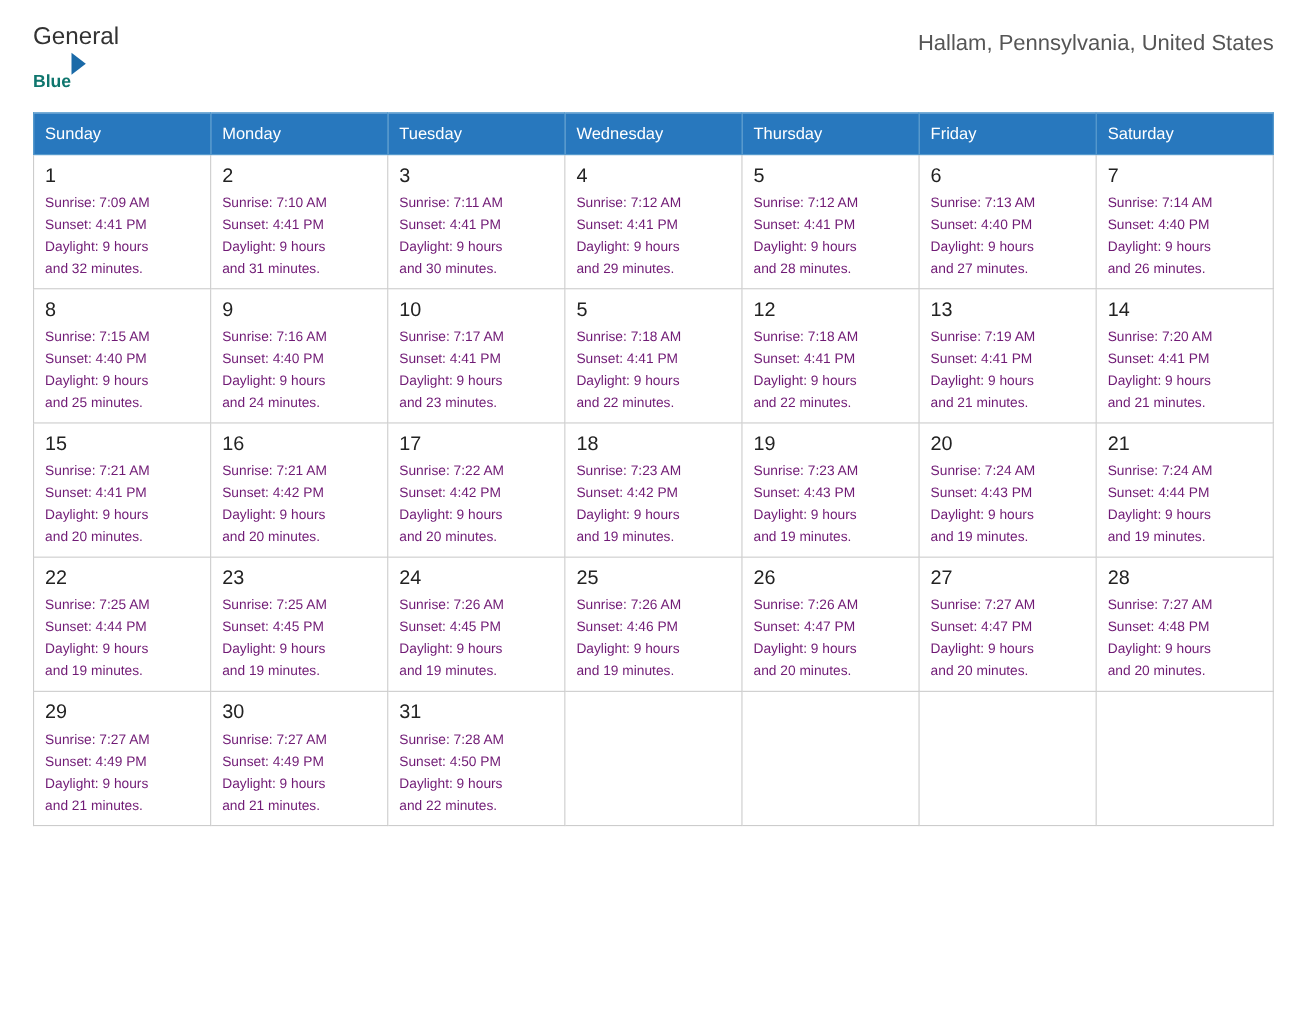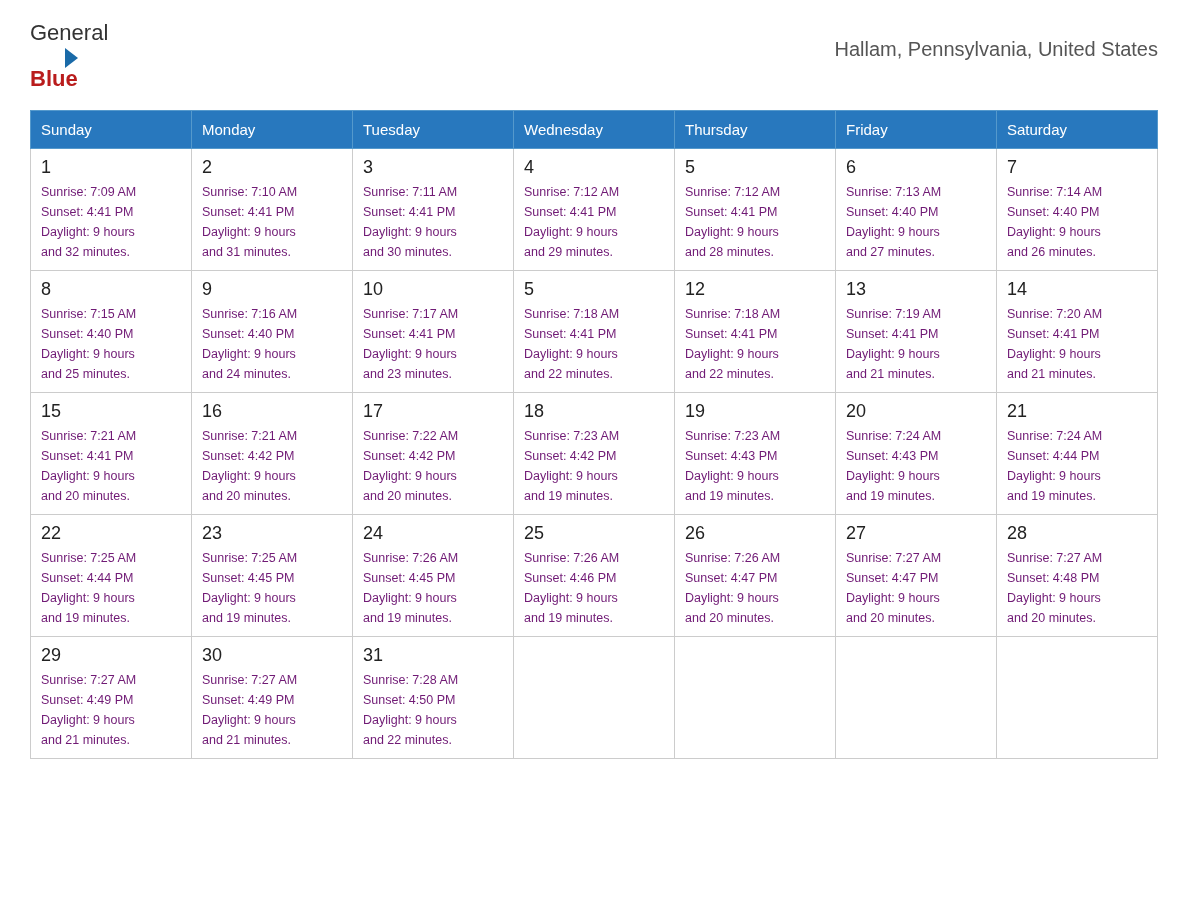--- a/index.html
+++ b/index.html
@@ -21,21 +21,21 @@
     }
     .month-title {
       font-size: 48px;
       font-weight: normal;
       color: #222;
       line-height: 1.1;
     }
     .location-title {
       font-size: 20px;
       color: #555;
-      margin-top: 18px;
+      margin-top: 8px;
     }
     .calendar-table {
       width: 100%;
       border-collapse: collapse;
       border: 1px solid #ccc;
     }
     .calendar-table th {
       background-color: #2878be;
       color: #fff;
       font-size: 15px;
@@ -88,21 +88,21 @@
 </head>
 <body>
 
 <div class="header-area">
   <div class="logo-wrapper">
     <div class="logo-line1">
       <span style="font-size:22px; color:#333;">General</span>
       <span style="display:inline-block; width:0; height:0; border-left:13px solid #1a6aa8; border-top:10px solid transparent; border-bottom:10px solid transparent; margin-left:4px; margin-top:2px;"></span>
     </div>
     <div class="logo-line2">
-      <span style="font-size:22px; color:#b91c1c; font-weight:bold;">Blue</span>
+      <span style="font-size:16px; color:#0f766e; font-weight:bold;">Blue</span>
     </div>
   </div>
   <div class="title-area">
     <div class="location-title">Hallam, Pennsylvania, United States</div>
   </div>
 </div>
 
 <table class="calendar-table">
   <thead>
     <tr>

